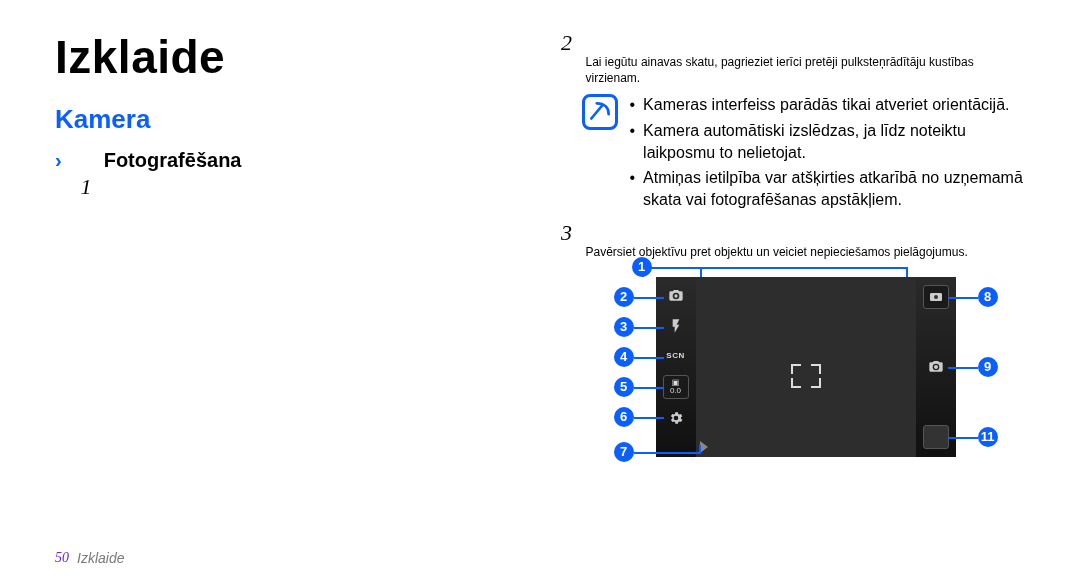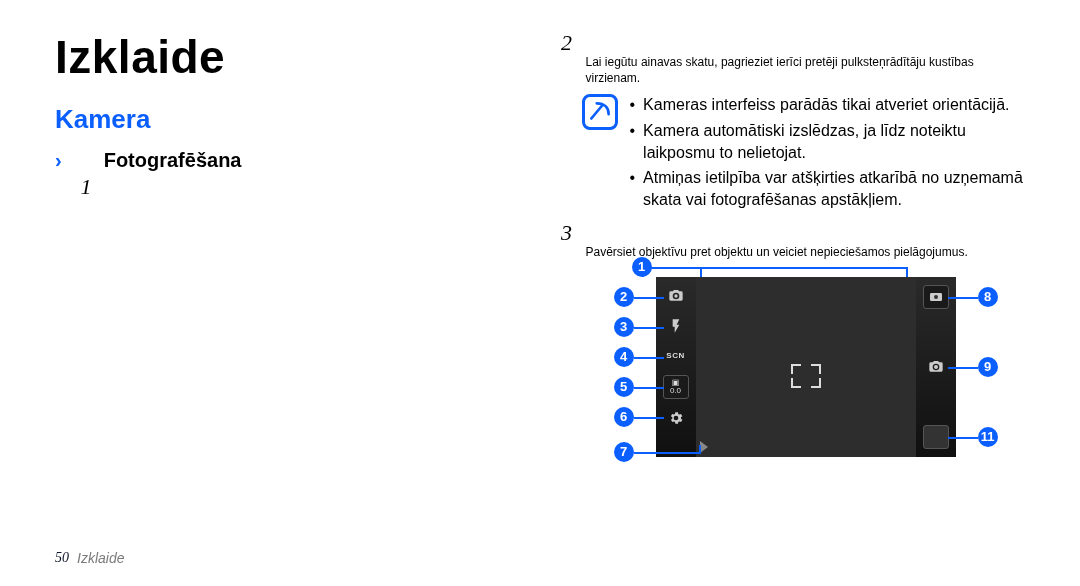--- a/index.html
+++ b/index.html
@@ -270,21 +270,21 @@
     position: absolute;
     left: 55px;
     bottom: 20px;
     font-size: 14px;
     color: #666;
     display: flex;
     align-items: center;
     gap: 8px;
   }
   .footer .pg {
-    color: #0f172a;
+    color: #6d28d9;
     font-style: italic;
     font-family: Georgia, serif;
   }
   .footer .sec {
     font-style: italic;
     color: #7a7a7a;
   }
 </style>
 </head>
 <body>

